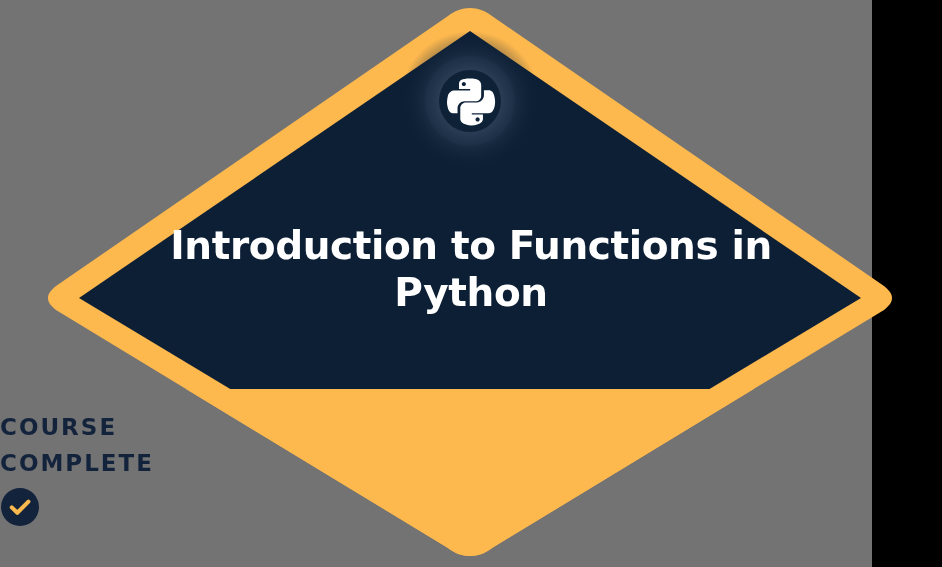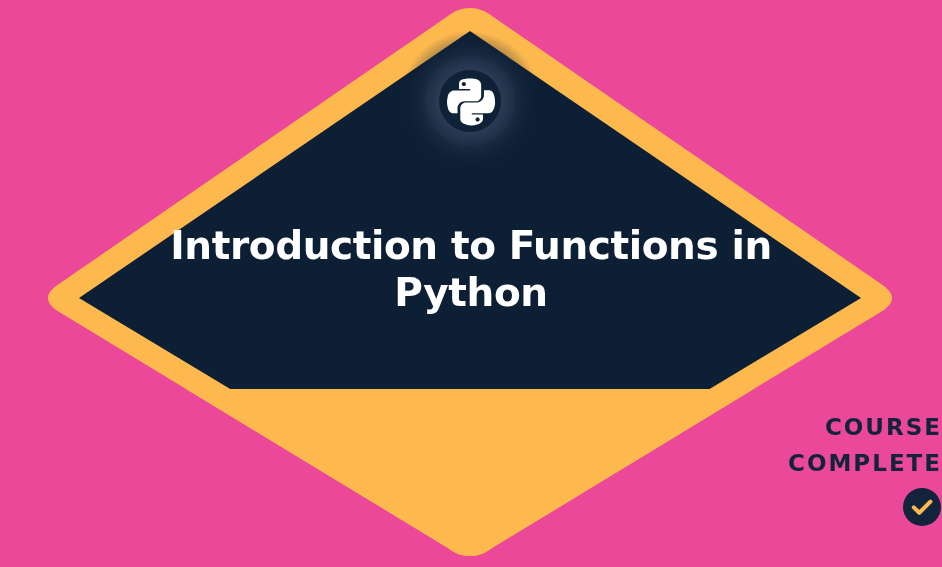--- a/index.html
+++ b/index.html
@@ -9,23 +9,23 @@
   }
   body {
     width: 942px;
     height: 567px;
     overflow: hidden;
     font-family: "Liberation Sans", sans-serif;
   }
 
   #badge-root {
     position: relative;
-    width: 942px;
+    width: 872px;
     height: 567px;
-    background: #ec4899;
+    background: #737373;
   }
 
   #badge-svg {
     position: absolute;
     left: 0;
     top: 0;
     width: 942px;
     height: 567px;
     display: block;
   }
@@ -47,21 +47,21 @@
     box-sizing: border-box;
     white-space: normal;
   }
 
   
   #status-block {
     position: absolute;
     left: 0;
     top: 409px;
     width: 942px;
-    text-align: right;
+    text-align: left;
   }
   #status-label {
     color: #13233C;
     font-family: "DejaVu Sans", sans-serif;
     font-size: 23px;
     font-weight: 700;
     line-height: 36px;
     letter-spacing: 2.0px;
     text-transform: uppercase;
     white-space: pre-line;

